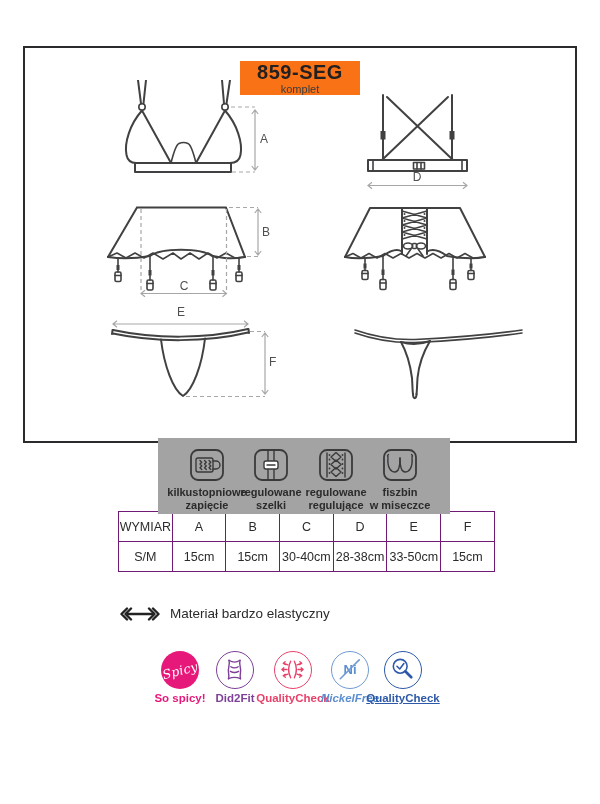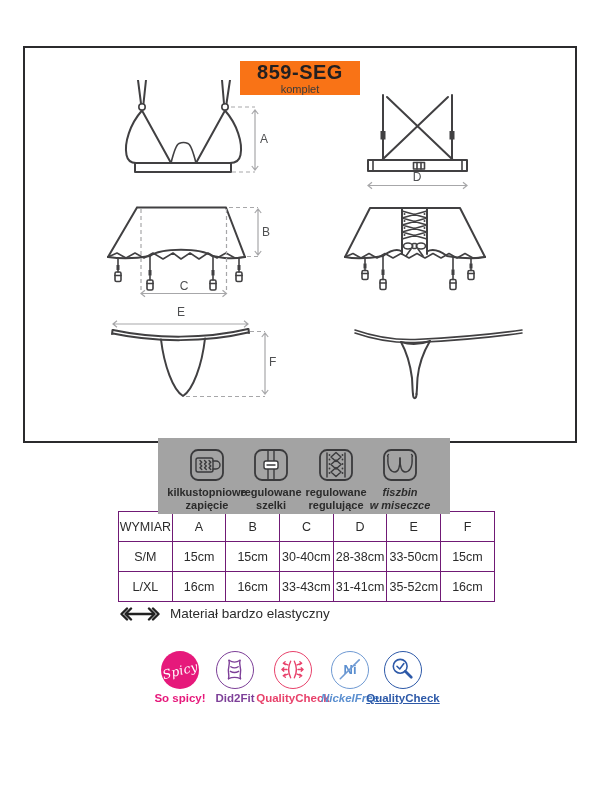--- a/index.html
+++ b/index.html
@@ -21,21 +21,21 @@
   .dash{stroke:#a7a7a9;stroke-width:1.2;fill:none;stroke-dasharray:4 3;}
   .dimtxt{font-family:"Liberation Sans",sans-serif;font-size:12px;fill:#4f5052;}
   
   #features{left:158px;top:438px;width:292px;height:76px;background:#a3a3a3;z-index:3;}
   .feat{position:absolute;top:0;width:88px;text-align:center;}
   .feat svg{margin:7px auto 1px auto;}
   .feat .ic{stroke:#3a3a3c;stroke-width:1.8;fill:none;stroke-linecap:round;stroke-linejoin:round;}
   .feat .ic14{stroke:#3a3a3c;stroke-width:1.4;fill:none;stroke-linecap:round;stroke-linejoin:round;}
   .feat .icd{fill:#3a3a3c;stroke:none;}
   .flabel{font-size:11px;font-weight:bold;line-height:13px;color:#2b2b2b;}
-  .f0{left:5px;} .f1{left:69px;} .f2{left:134px;} .f3{left:198px;font-style:italic;}
+  .f0{left:5px;} .f1{left:69px;} .f2{left:134px;} .f3{left:198px;}
   
   #size-table{left:118px;top:511px;border-collapse:collapse;table-layout:fixed;width:369px;}
   #size-table th,#size-table td{border:1px solid #701a75;width:52.7px;height:29px;
       text-align:center;vertical-align:middle;font-weight:normal;font-size:12.5px;
       color:#2b2b2b;padding:0;}
   
   #material{left:118px;top:606px;display:flex;align-items:center;}
   #material .txt{font-size:13.5px;color:#2b2b2b;margin-left:8px;}
   .elastic{stroke:#222;stroke-width:2.4;fill:none;stroke-linecap:round;stroke-linejoin:round;}
   
@@ -246,29 +246,20 @@
     </tr>
     <tr>
       <td>S/M</td>
       <td>15cm</td>
       <td>15cm</td>
       <td>30-40cm</td>
       <td>28-38cm</td>
       <td>33-50cm</td>
       <td>15cm</td>
     </tr>
-    <tr>
-      <td>L/XL</td>
-      <td>16cm</td>
-      <td>16cm</td>
-      <td>33-43cm</td>
-      <td>31-41cm</td>
-      <td>35-52cm</td>
-      <td>16cm</td>
-    </tr>
   </tbody>
     </table>
 
   <div id="material" class="abs">
     <svg width="44" height="14" viewBox="0 0 44 14">
       <path class="elastic" d="M10,7 H34"></path>
       <path class="elastic" d="M13,1.5 L7.5,7 L13,12.5 M9,1.5 L3.5,7 L9,12.5"></path>
       <path class="elastic" d="M31,1.5 L36.5,7 L31,12.5 M35,1.5 L40.5,7 L35,12.5"></path>
     </svg>
     <span class="txt">Materiał bardzo elastyczny</span>

